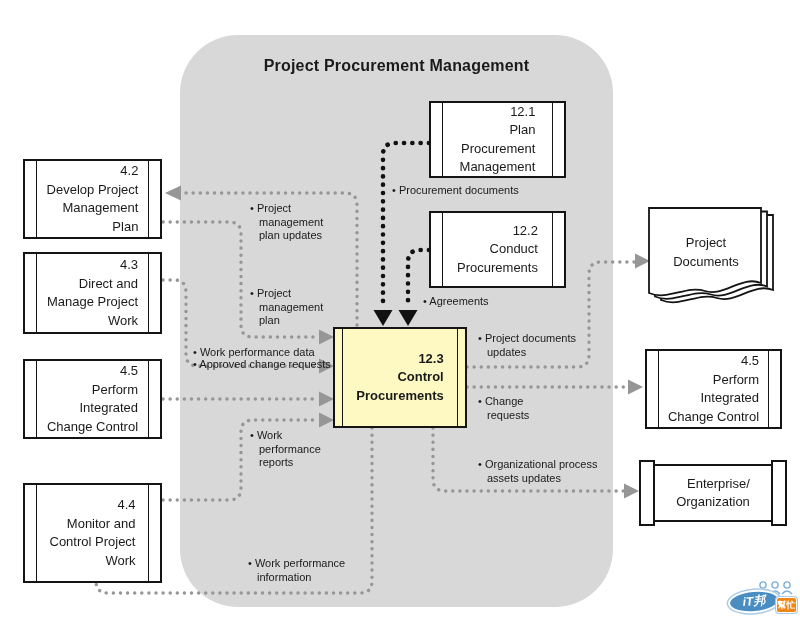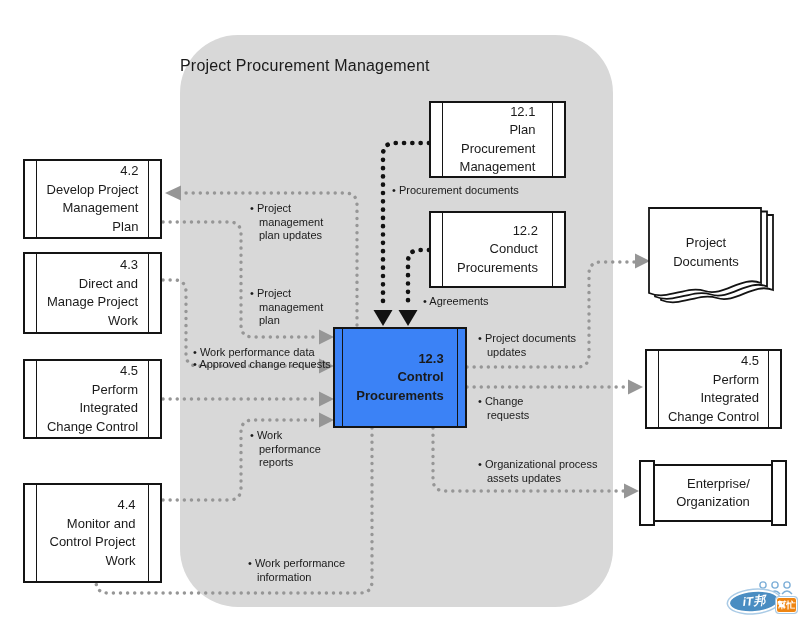--- a/index.html
+++ b/index.html
@@ -2,33 +2,33 @@
 <html><head>
 <meta charset="utf-8">
 <style>
   * { margin:0; padding:0; box-sizing:border-box; }
   html,body { width:800px; height:620px; background:#ffffff; }
   body { font-family:"Liberation Sans", sans-serif; color:#1a1a1a; position:relative; overflow:hidden; }
   #canvas { position:absolute; left:0; top:0; width:800px; height:620px; }
 
   .panel { position:absolute; left:180px; top:35px; width:433px; height:572px;
            background:#d8d8d8; border-radius:58px; }
-  .title { position:absolute; left:180px; top:57px; width:433px; text-align:left;
-           font-size:16px; font-weight:normal; letter-spacing:.2px; }
+  .title { position:absolute; left:180px; top:57px; width:433px; text-align:center;
+           font-size:16px; font-weight:bold; letter-spacing:.2px; }
 
   svg.lines { position:absolute; left:0; top:0; pointer-events:none; }
 
   .pbox { position:absolute; background:#ffffff; border:2px solid #141414;
           display:flex; align-items:center; justify-content:center; text-align:right;
           white-space:pre-line; font-size:13px; line-height:18.5px; }
   .pbox::before, .pbox::after { content:""; position:absolute; top:0; bottom:0; width:0;
           border-left:1.6px solid #141414; }
   .pbox::before { left:11px; }
   .pbox::after  { right:11px; }
-  .pbox.center { background:#3b82f6; font-weight:bold; }
+  .pbox.center { background:#fef9c3; font-weight:bold; }
   .pbox.center::before { left:7px; }
   .pbox.center::after  { right:7px; }
 
   .flabel { position:absolute; font-size:11px; line-height:13.5px;
             padding-left:9px; text-indent:-9px; white-space:pre-line; }
 
   .docs-wrap { position:absolute; left:648px; top:207px; width:140px; height:106px; }
   .docs-text { position:absolute; left:652px; top:234px; width:108px; text-align:center;
                font-size:13px; line-height:18.5px; white-space:pre-line; }
 

